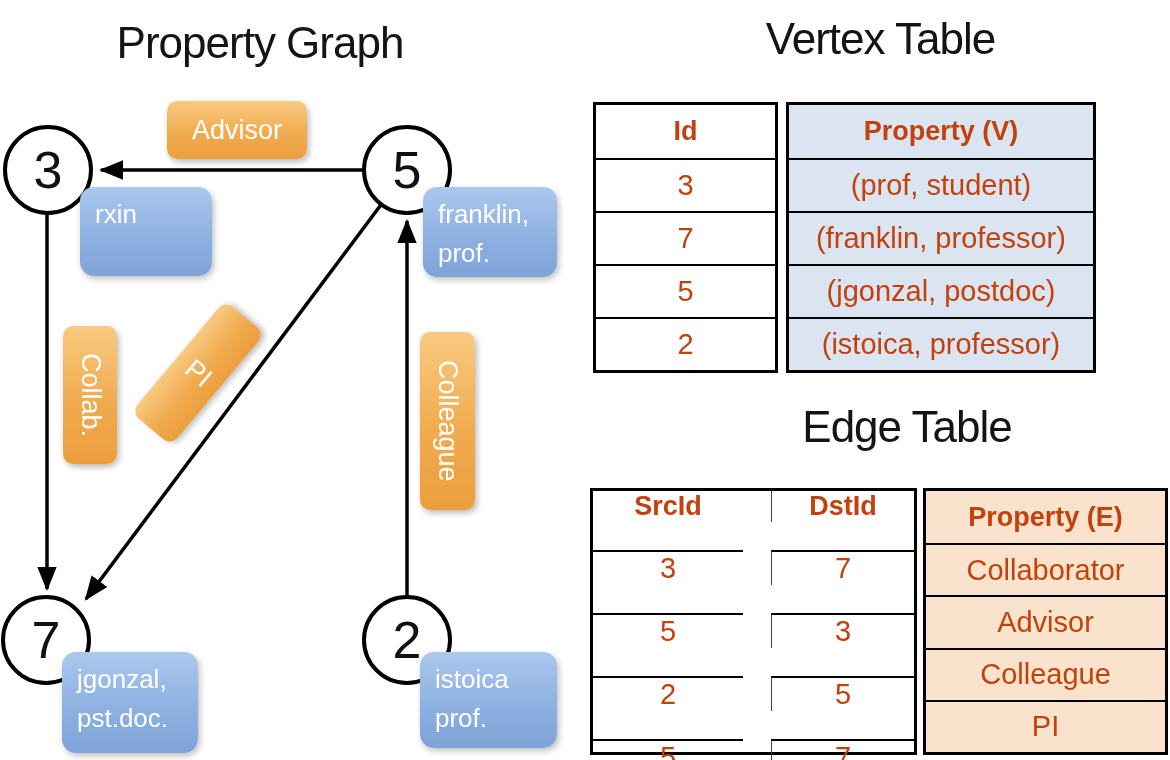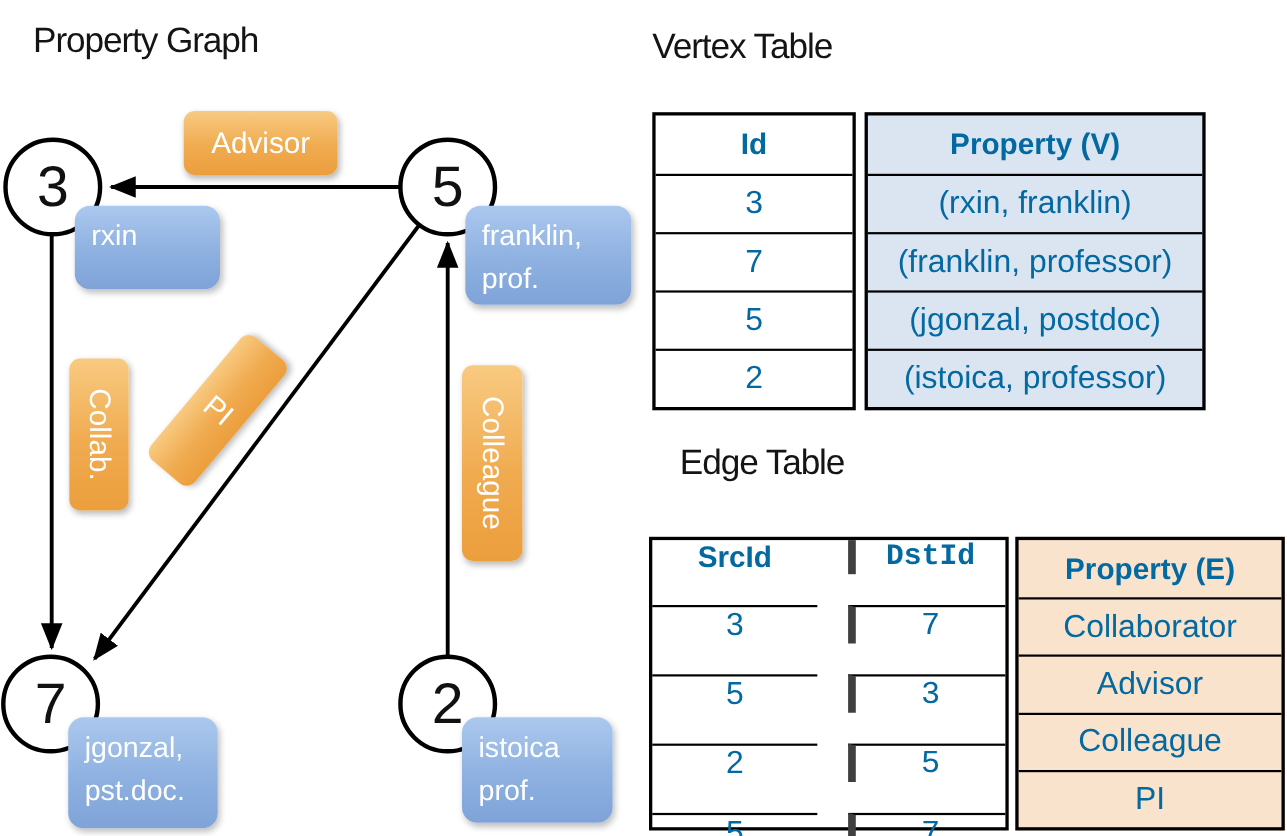--- a/index.html
+++ b/index.html
@@ -1,23 +1,23 @@
 <!DOCTYPE html>
 <html><head>
 <meta charset="utf-8">
 <style>
   html,body{margin:0;padding:0;background:#fff;}
   *{box-sizing:border-box;}
   body{font-family:"Liberation Sans", sans-serif; color:#111;}
   .stage{position:relative;width:1170px;height:760px;background:#fff;overflow:hidden;}
 
   
-  .big-title{position:absolute;font-size:32px;font-weight:400;letter-spacing:-1px;color:#141414;text-align:left;white-space:nowrap;}
+  .big-title{position:absolute;font-size:44px;font-weight:400;letter-spacing:-1px;color:#141414;text-align:center;white-space:nowrap;}
   #pg-title{left:30px;top:18px;width:460px;}
-  #vt-title{left:593px;top:24px;width:575px;}
+  #vt-title{left:593px;top:14px;width:575px;}
   #et-title{left:618px;top:402px;width:578px;}
 
   
   #edges-svg{position:absolute;left:0;top:0;width:580px;height:760px;}
   .node{position:absolute;width:90px;height:90px;border:4px solid #000;border-radius:50%;background:#fff;
         display:flex;align-items:center;justify-content:center;font-size:52px;font-weight:300;color:#111;}
   #node-3{left:3px;top:125px;}
   #node-5{left:362px;top:125px;}
   #node-7{left:1px;top:595px;}
   #node-2{left:362px;top:595px;}
@@ -29,42 +29,42 @@
   #elabel-advisor{left:167px;top:101px;width:140px;height:58px;}
   #elabel-collab{left:63px;top:326px;width:54px;height:138px;}
   #elabel-colleague{left:420px;top:332px;width:55px;height:178px;}
   #elabel-pi{left:125px;top:347px;width:146px;height:52px;transform:rotate(-50deg);}
   .vtext{writing-mode:vertical-rl;}
   .rot90{transform:rotate(90deg);}
 
   .vlabel{position:absolute;background:linear-gradient(180deg,#abc8ee 0%,#8eb1e1 55%,#7fa3d8 100%);
           border-radius:14px;box-shadow:2px 3px 6px rgba(0,0,0,0.25);
           color:#fff;font-size:26px;line-height:1.5;padding:8px 10px 0 15px;}
-  #vlabel-rxin{left:68px;top:187px;width:132px;height:76px;}
-  #vlabel-franklin{left:423px;top:187px;width:151px;height:90px;}
+  #vlabel-rxin{left:80px;top:187px;width:132px;height:89px;}
+  #vlabel-franklin{left:423px;top:187px;width:134px;height:90px;}
   #vlabel-jgonzal{left:62px;top:652px;width:136px;height:101px;}
   #vlabel-istoica{left:420px;top:652px;width:137px;height:96px;}
   .vlabel div{white-space:nowrap;}
 
   
   .tcol{position:absolute;border:3px solid #000;display:grid;grid-template-rows:repeat(5,1fr);}
   .tcol .cell{display:flex;align-items:center;justify-content:center;border-top:2px solid #000;
-              font-size:29px;color:#0369a1;white-space:nowrap;}
+              font-size:29px;color:#c2410c;white-space:nowrap;}
   .tcol .cell.hdr{border-top:none;font-weight:bold;font-size:27px;}
   .fill-blue{background:#dbe5f2;}
   .fill-tan{background:#fae3cd;}
 
   
   #vt-id   {left:593px;top:102px;width:185px;height:271px;background:#fff;}
   #vt-prop {left:786px;top:102px;width:310px;height:271px;}
 
   
   #et-src  {left:590px;top:488px;width:327px;height:267px;background:#fff;
             grid-template-columns:150px 1fr;grid-auto-flow:row;gap:28px;}
-  #et-src .cell.right{border-left:7px solid #404040;font-family:Liberation Mono, monospace;}
+  #et-src .cell.right{border-left:1px solid #404040;}
   #et-prop {left:923px;top:488px;width:245px;height:267px;}
 </style>
 </head>
 <body>
 
 <div class="stage">
 
   <div id="pg-title" class="big-title">Property Graph</div>
 
   <svg id="edges-svg" viewBox="0 0 580 760">
@@ -126,21 +126,21 @@
   <div id="vt-id" class="tcol">
     <div class="cell hdr">Id</div>
     <div class="cell">3</div>
     <div class="cell">7</div>
     <div class="cell">5</div>
     <div class="cell">2</div>
   </div>
 
   <div id="vt-prop" class="tcol fill-blue">
     <div class="cell hdr">Property (V)</div>
-    <div class="cell">(rxin, franklin)</div>
+    <div class="cell">(prof, student)</div>
     <div class="cell">(franklin, professor)</div>
     <div class="cell">(jgonzal, postdoc)</div>
     <div class="cell">(istoica, professor)</div>
   </div>
 
   <div id="et-title" class="big-title">Edge Table</div>
 
   <div id="et-src" class="tcol">
     <div class="cell hdr">SrcId</div>
     <div class="cell hdr right">DstId</div>

